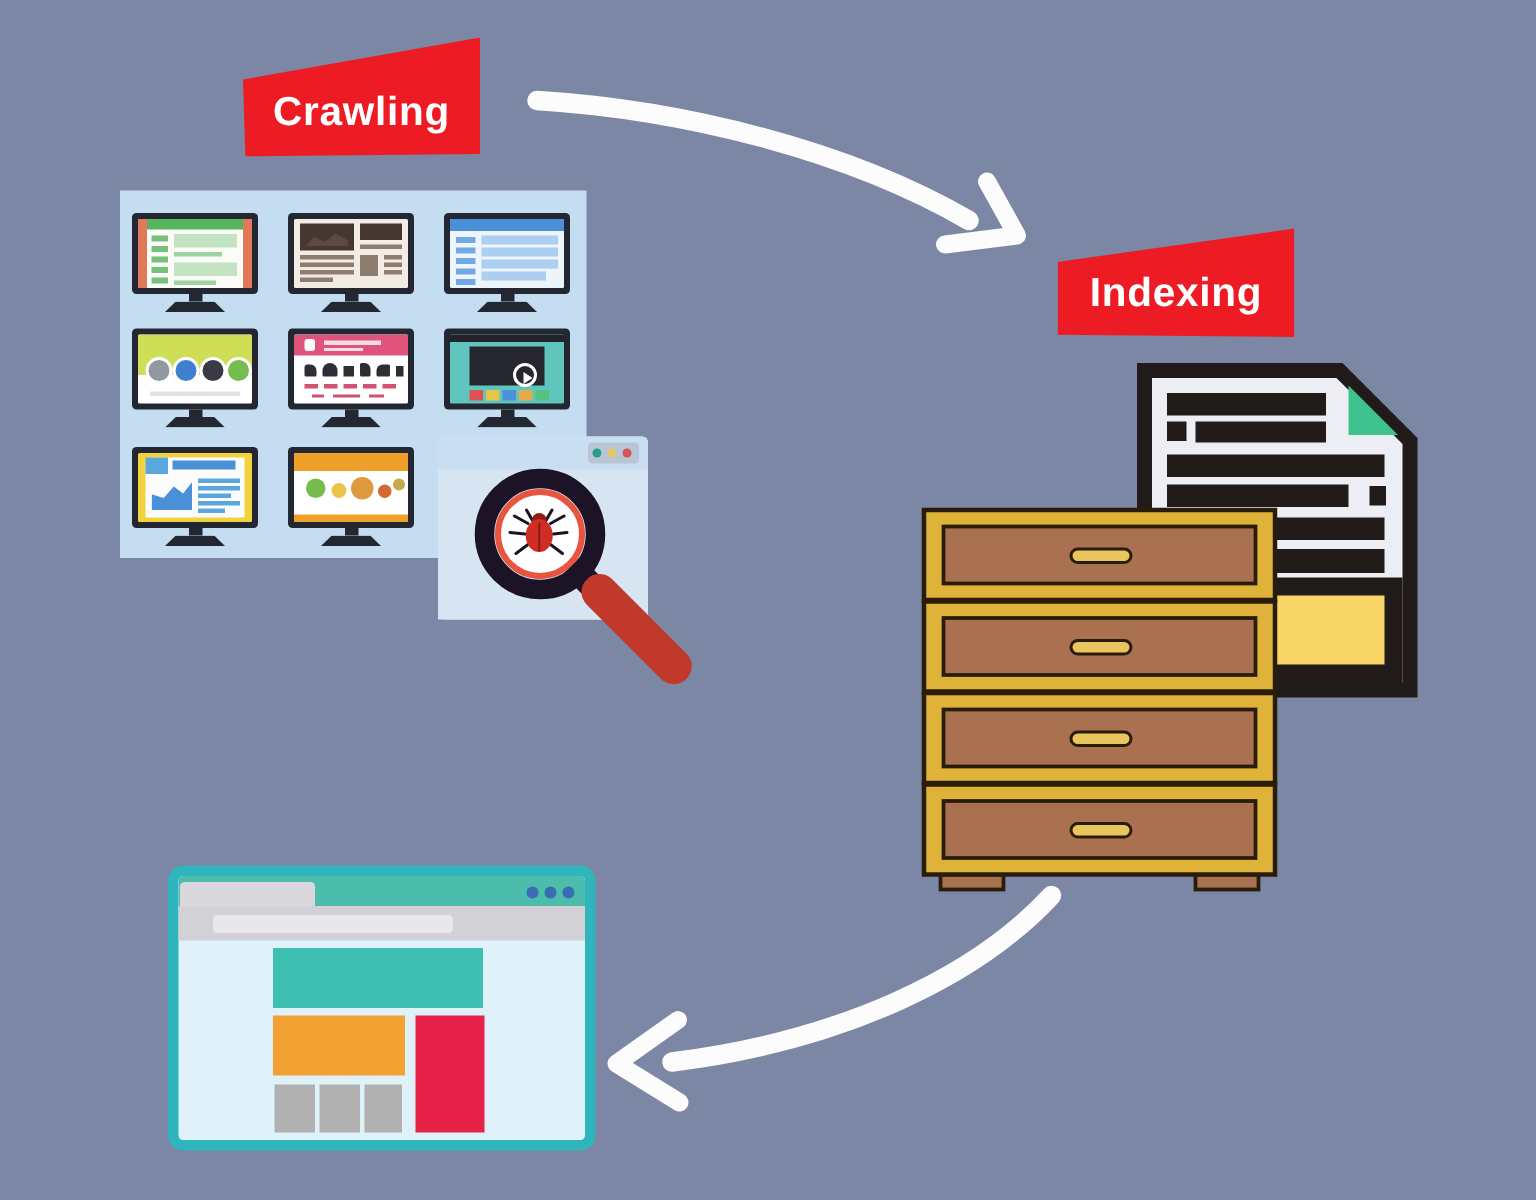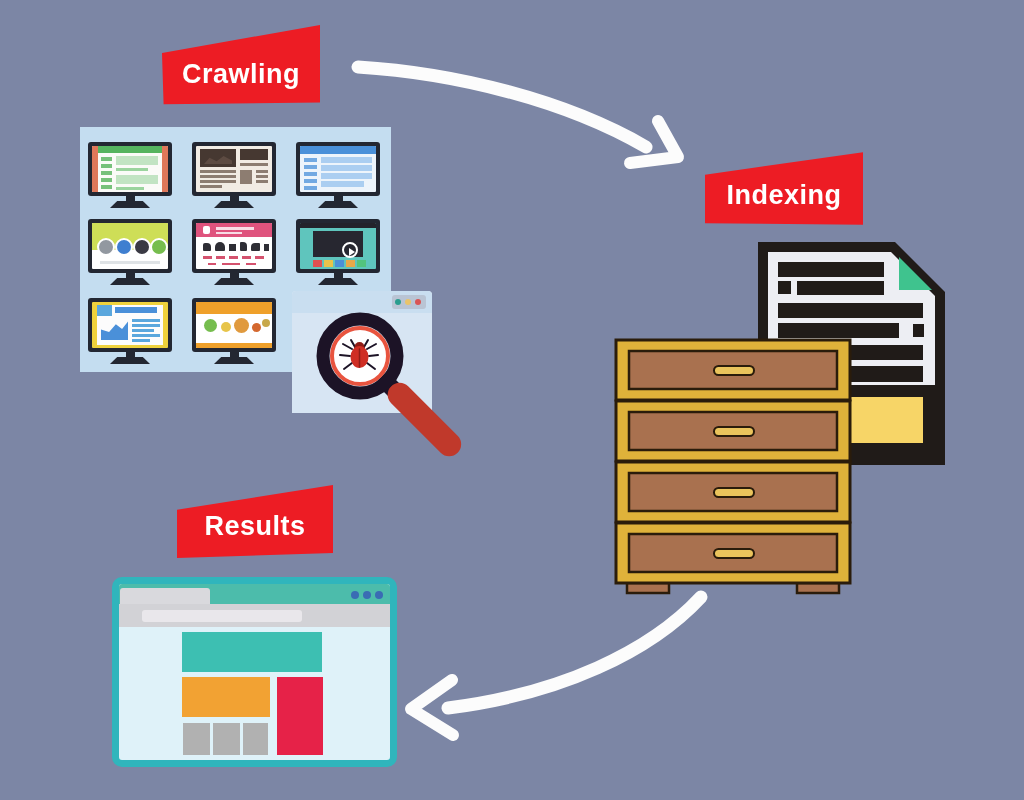--- a/index.html
+++ b/index.html
@@ -318,17 +318,14 @@
     <div class="r" style="left:94px;top:139px;width:27px;height:32px;background:#b1b1b1"></div>
     <div class="r" style="left:124px;top:139px;width:25px;height:32px;background:#b1b1b1"></div>
   </div>
 
   <div class="banner banner-crawling">
     <span>Crawling</span>
   </div>
   <div class="banner banner-indexing">
     <span>Indexing</span>
   </div>
-  <div class="banner banner-results">
-    <span>Results</span>
-  </div>
 
 </div>
 
 </body></html>

